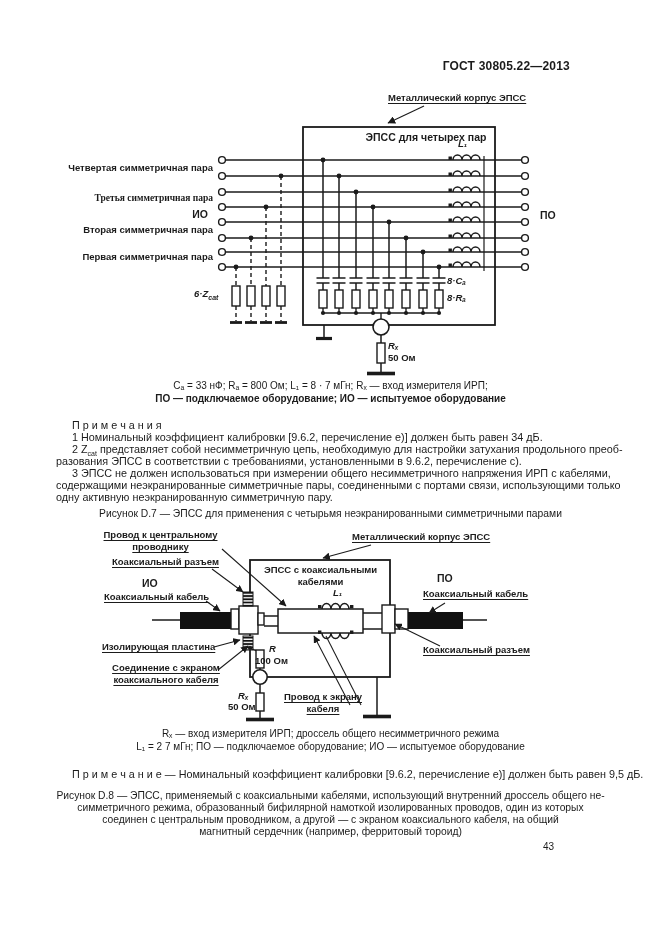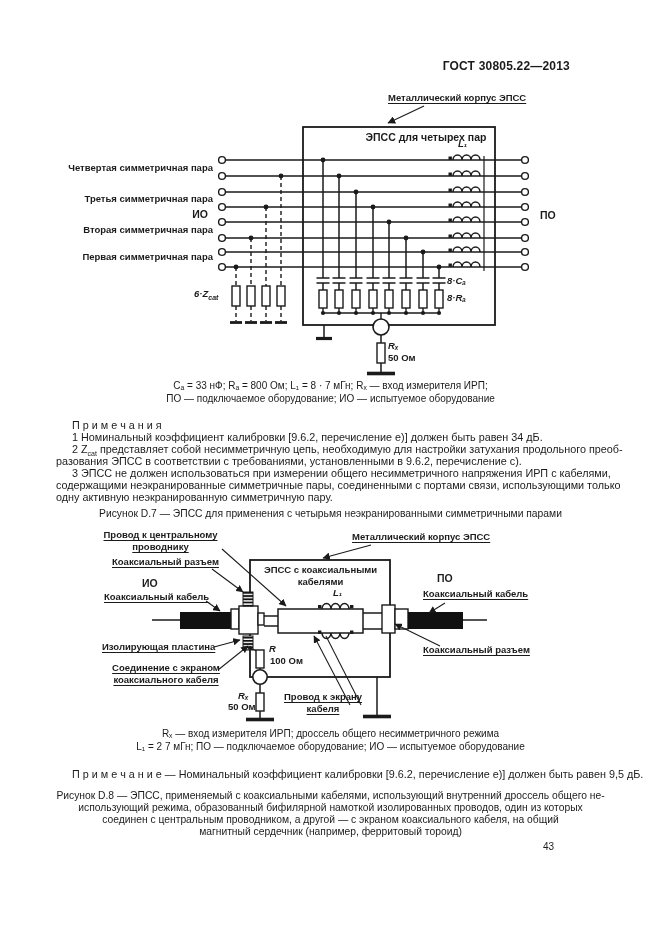--- a/index.html
+++ b/index.html
@@ -297,35 +297,35 @@
       </g>
     </g>
   </svg>
 
   <div class="abs hdr fullw rt" style="top:59px;padding-right:91px;box-sizing:border-box;">ГОСТ 30805.22—2013</div>
 
   <div class="abs dlbl und" style="left:388px;top:92px;">Металлический корпус ЭПСС</div>
   <div class="abs dlbl-big ctr" style="left:303px;top:131px;width:192px;padding-left:27px;">ЭПСС для четырех пар</div>
 
   <div class="abs dlbl" style="right:448px;top:162px;">Четвертая симметричная пара</div>
-  <div class="abs dlbl" style="right:448px;top:193px;">Третья симметричная пара</div>
+  <div class="abs dlbl" style="right:448px;top:193px;font-family:Liberation Serif, serif;">Третья симметричная пара</div>
   <div class="abs dlbl-big" style="right:453px;top:208px;">ИО</div>
   <div class="abs dlbl" style="right:448px;top:224px;">Вторая симметричная пара</div>
   <div class="abs dlbl" style="right:448px;top:251px;">Первая симметричная пара</div>
   <div class="abs dlbl-big" style="left:540px;top:209px;">ПО</div>
 
   <div class="abs dlbl it" style="left:458px;top:138px;">L₁</div>
   <div class="abs dlbl it" style="left:447px;top:275px;">8·Cₐ</div>
   <div class="abs dlbl it" style="left:447px;top:292px;">8·Rₐ</div>
   <div class="abs dlbl it" style="left:194px;top:288px;"><span>6·Z</span><sub>cat</sub></div>
   <div class="abs dlbl it" style="left:388px;top:340px;">Rₓ</div>
   <div class="abs dlbl" style="left:388px;top:352px;">50 Ом</div>
 
   <div class="abs cap fullw ctr" style="top:380px;">Cₐ = 33 нФ; Rₐ = 800 Ом; L₁ = 8 · 7 мГн; Rₓ — вход измерителя ИРП;</div>
-  <div class="abs cap fullw ctr" style="top:393px;">ПО — подключаемое оборудование; ИО — испытуемое оборудование</div>
+  <div class="abs cap fullw ctr" style="top:393px;font-weight:bold;">ПО — подключаемое оборудование; ИО — испытуемое оборудование</div>
 
   <div class="abs body-txt" style="left:72px;top:419px;">П р и м е ч а н и я</div>
   <div class="abs body-txt" style="left:72px;top:431px;">1 Номинальный коэффициент калибровки [9.6.2, перечисление е)] должен быть равен 34 дБ.</div>
   <div class="abs body-txt" style="left:72px;top:443px;"><span>2 Z</span><sub>cat</sub><span> представляет собой несимметричную цепь, необходимую для настройки затухания продольного преоб-</span></div>
   <div class="abs body-txt" style="left:56px;top:455px;">разования ЭПСС в соответствии с требованиями, установленными в 9.6.2, перечисление с).</div>
   <div class="abs body-txt" style="left:72px;top:467px;">3 ЭПСС не должен использоваться при измерении общего несимметричного напряжения ИРП с кабелями,</div>
   <div class="abs body-txt" style="left:56px;top:491px;">одну активную неэкранированную симметричную пару.</div>
   <div class="abs body-txt" style="left:56px;top:479px;">содержащими неэкранированные симметричные пары, соединенными с портами связи, использующими только</div>
 
   <div class="abs figtitle fullw ctr" style="top:508px;">Рисунок D.7 — ЭПСС для применения с четырьмя неэкранированными симметричными парами</div>
@@ -341,28 +341,28 @@
   <div class="abs dlbl-big" style="left:437px;top:572px;">ПО</div>
   <div class="abs dlbl und" style="left:423px;top:588px;">Коаксиальный кабель</div>
 
   <div class="abs dlbl und" style="left:102px;top:641px;">Изолирующая пластина</div>
   <div class="abs dlbl und ctr wrap" style="left:110px;top:662px;width:112px;">Соединение с экраном коаксиального кабеля</div>
   <div class="abs dlbl und" style="left:423px;top:644px;">Коаксиальный разъем</div>
   <div class="abs dlbl und ctr wrap" style="left:279px;top:691px;width:88px;">Провод к экрану кабеля</div>
 
   <div class="abs dlbl it" style="left:333px;top:587px;">L₁</div>
   <div class="abs dlbl it" style="left:269px;top:643px;">R</div>
-  <div class="abs dlbl" style="left:270px;top:655px;">100 Ом</div>
+  <div class="abs dlbl" style="left:255px;top:655px;">100 Ом</div>
   <div class="abs dlbl it" style="left:238px;top:690px;">Rₓ</div>
   <div class="abs dlbl" style="left:228px;top:701px;">50 Ом</div>
 
   <div class="abs cap fullw ctr" style="top:728px;">Rₓ — вход измерителя ИРП; дроссель общего несимметричного режима</div>
   <div class="abs cap fullw ctr" style="top:741px;">L₁ = 2  7 мГн; ПО — подключаемое оборудование; ИО — испытуемое оборудование</div>
 
   <div class="abs body-txt" style="left:72px;top:768px;">П р и м е ч а н и е — Номинальный коэффициент калибровки [9.6.2, перечисление е)] должен быть равен 9,5 дБ.</div>
 
   <div class="abs figtitle fullw ctr" style="top:790px;">Рисунок D.8 — ЭПСС, применяемый с коаксиальными кабелями, использующий внутренний дроссель общего не-</div>
-  <div class="abs figtitle fullw ctr" style="top:802px;">использующий режима, образованный бифилярной намоткой изолированных проводов, один из которых</div>
+  <div class="abs figtitle fullw ctr" style="top:802px;">симметричного режима, образованный бифилярной намоткой изолированных проводов, один из которых</div>
   <div class="abs figtitle fullw ctr" style="top:814px;">соединен с центральным проводником, а другой — с экраном коаксиального кабеля, на общий</div>
   <div class="abs figtitle fullw ctr" style="top:826px;">магнитный сердечник (например, ферритовый тороид)</div>
 
   <div class="abs body-txt" style="left:543px;top:841px;font-size:10px;">43</div>
 </div>
 
 </body></html>

